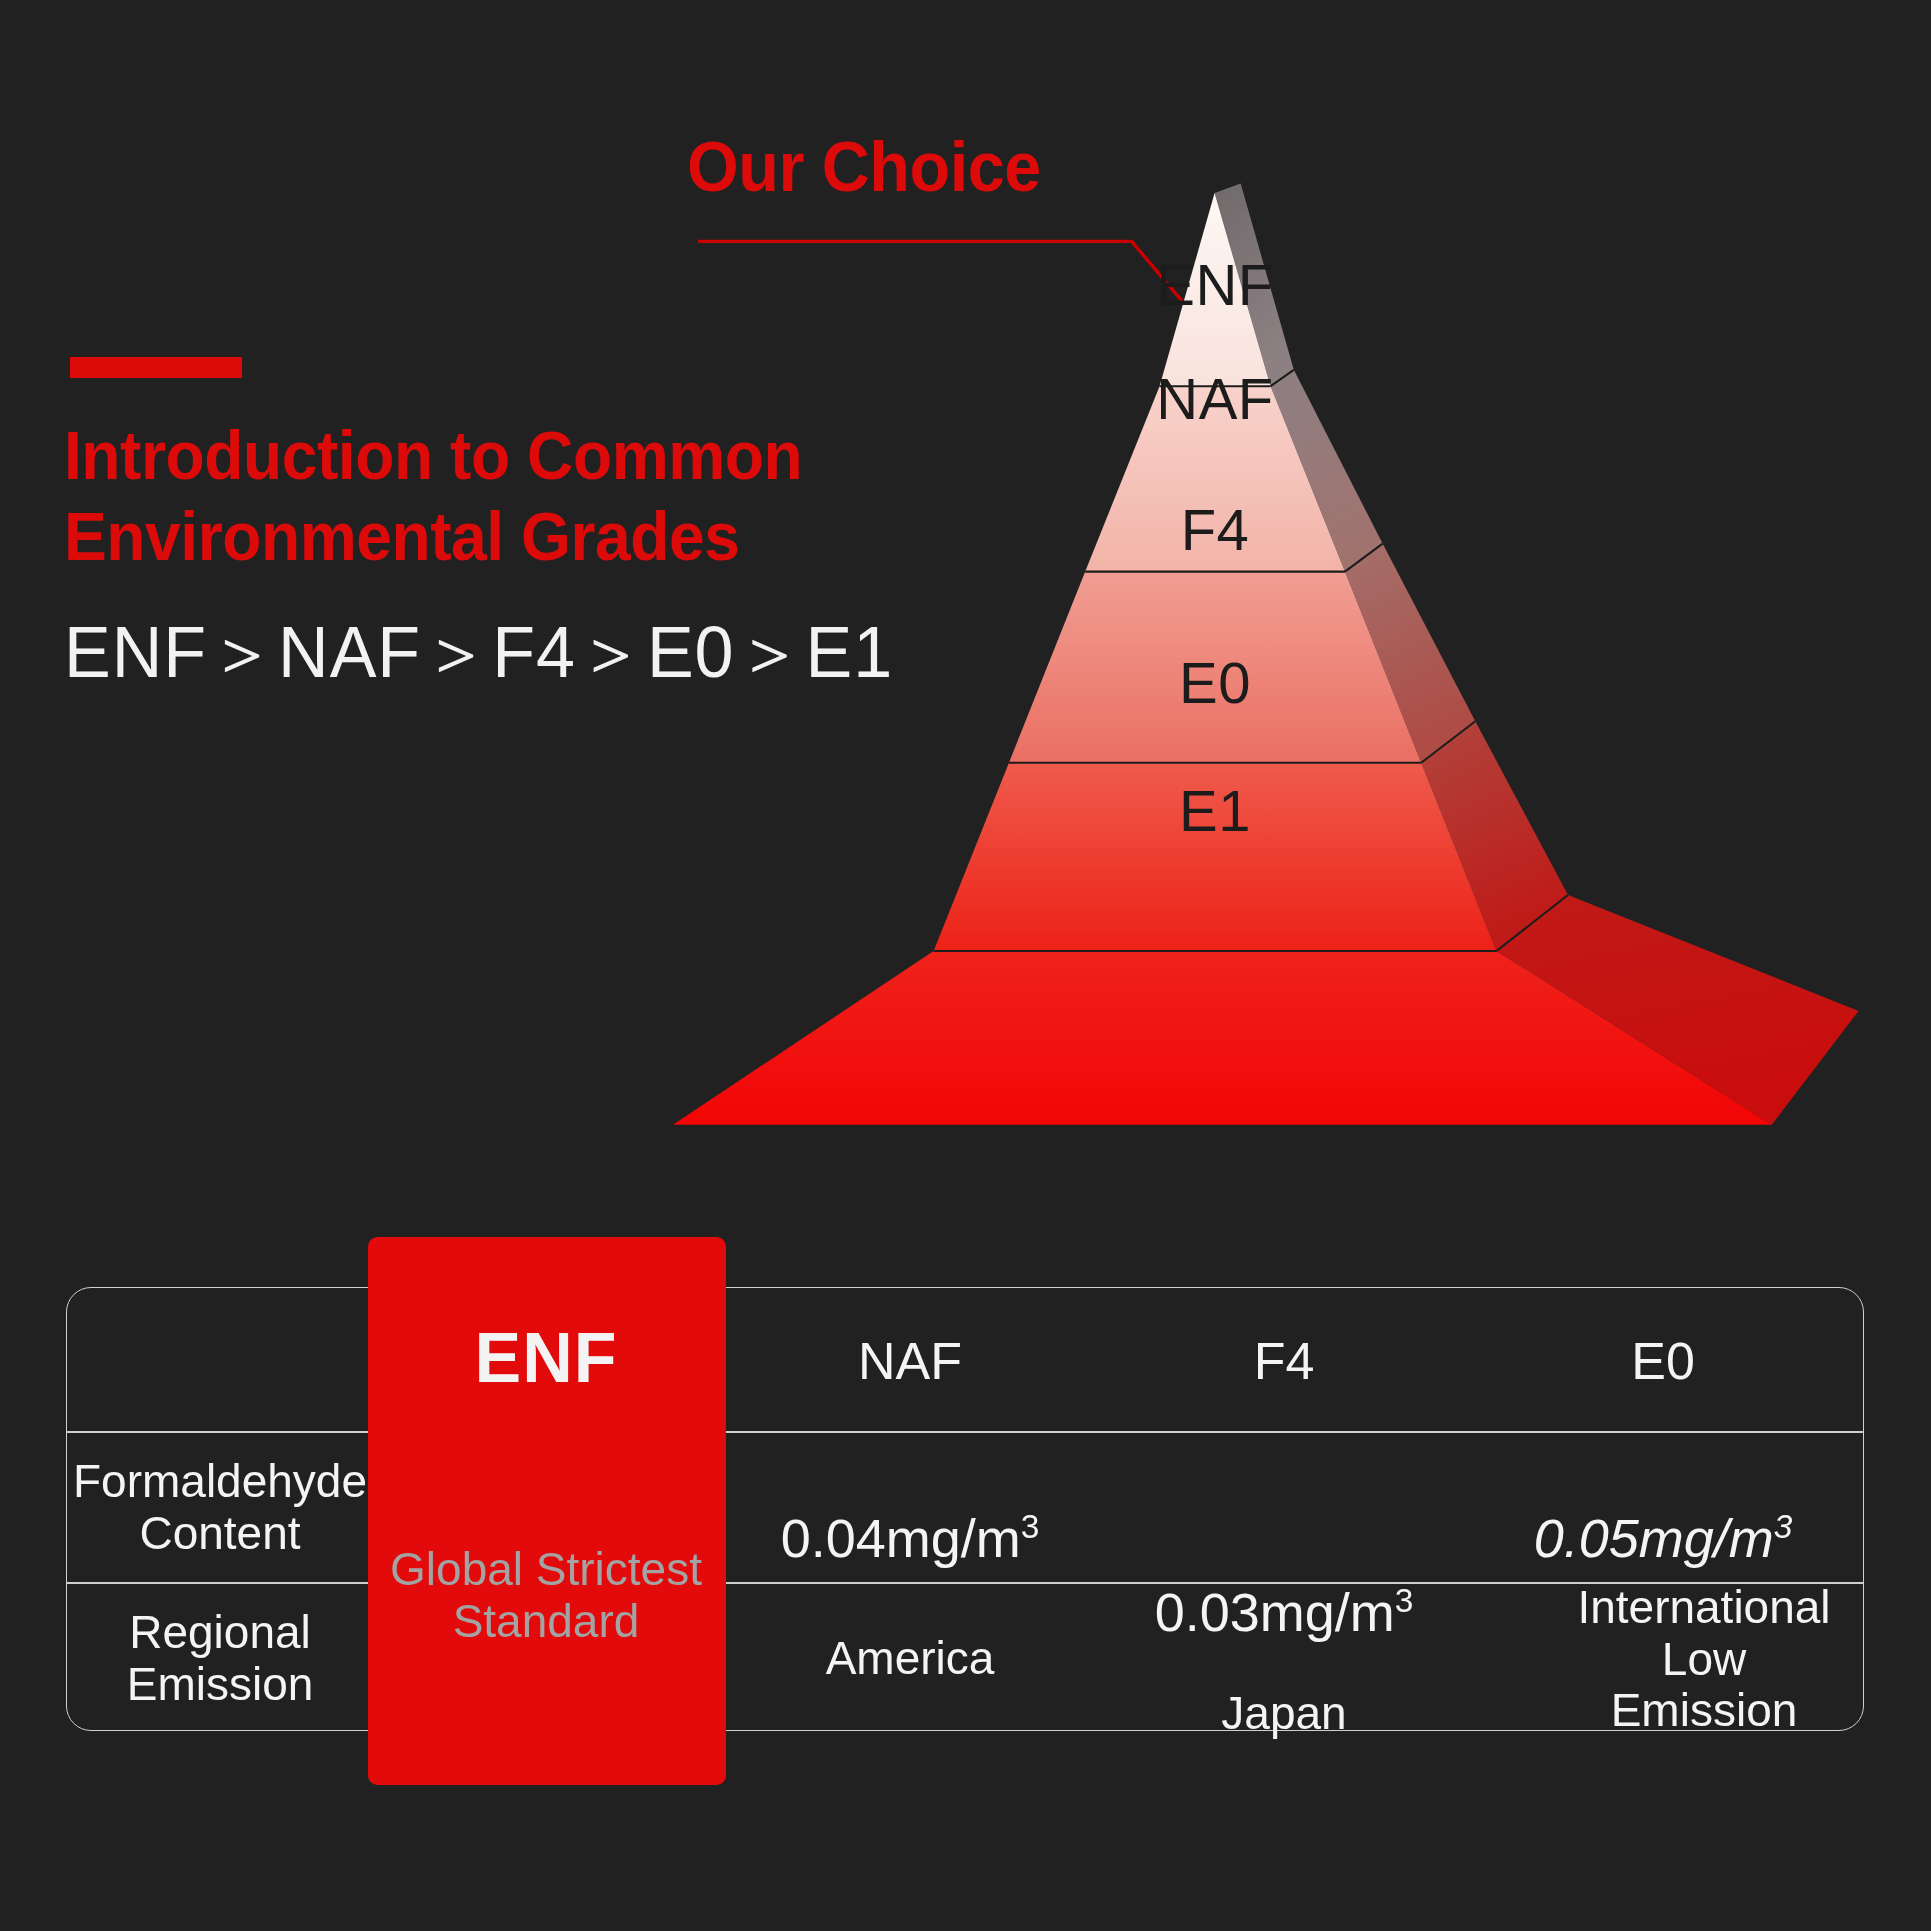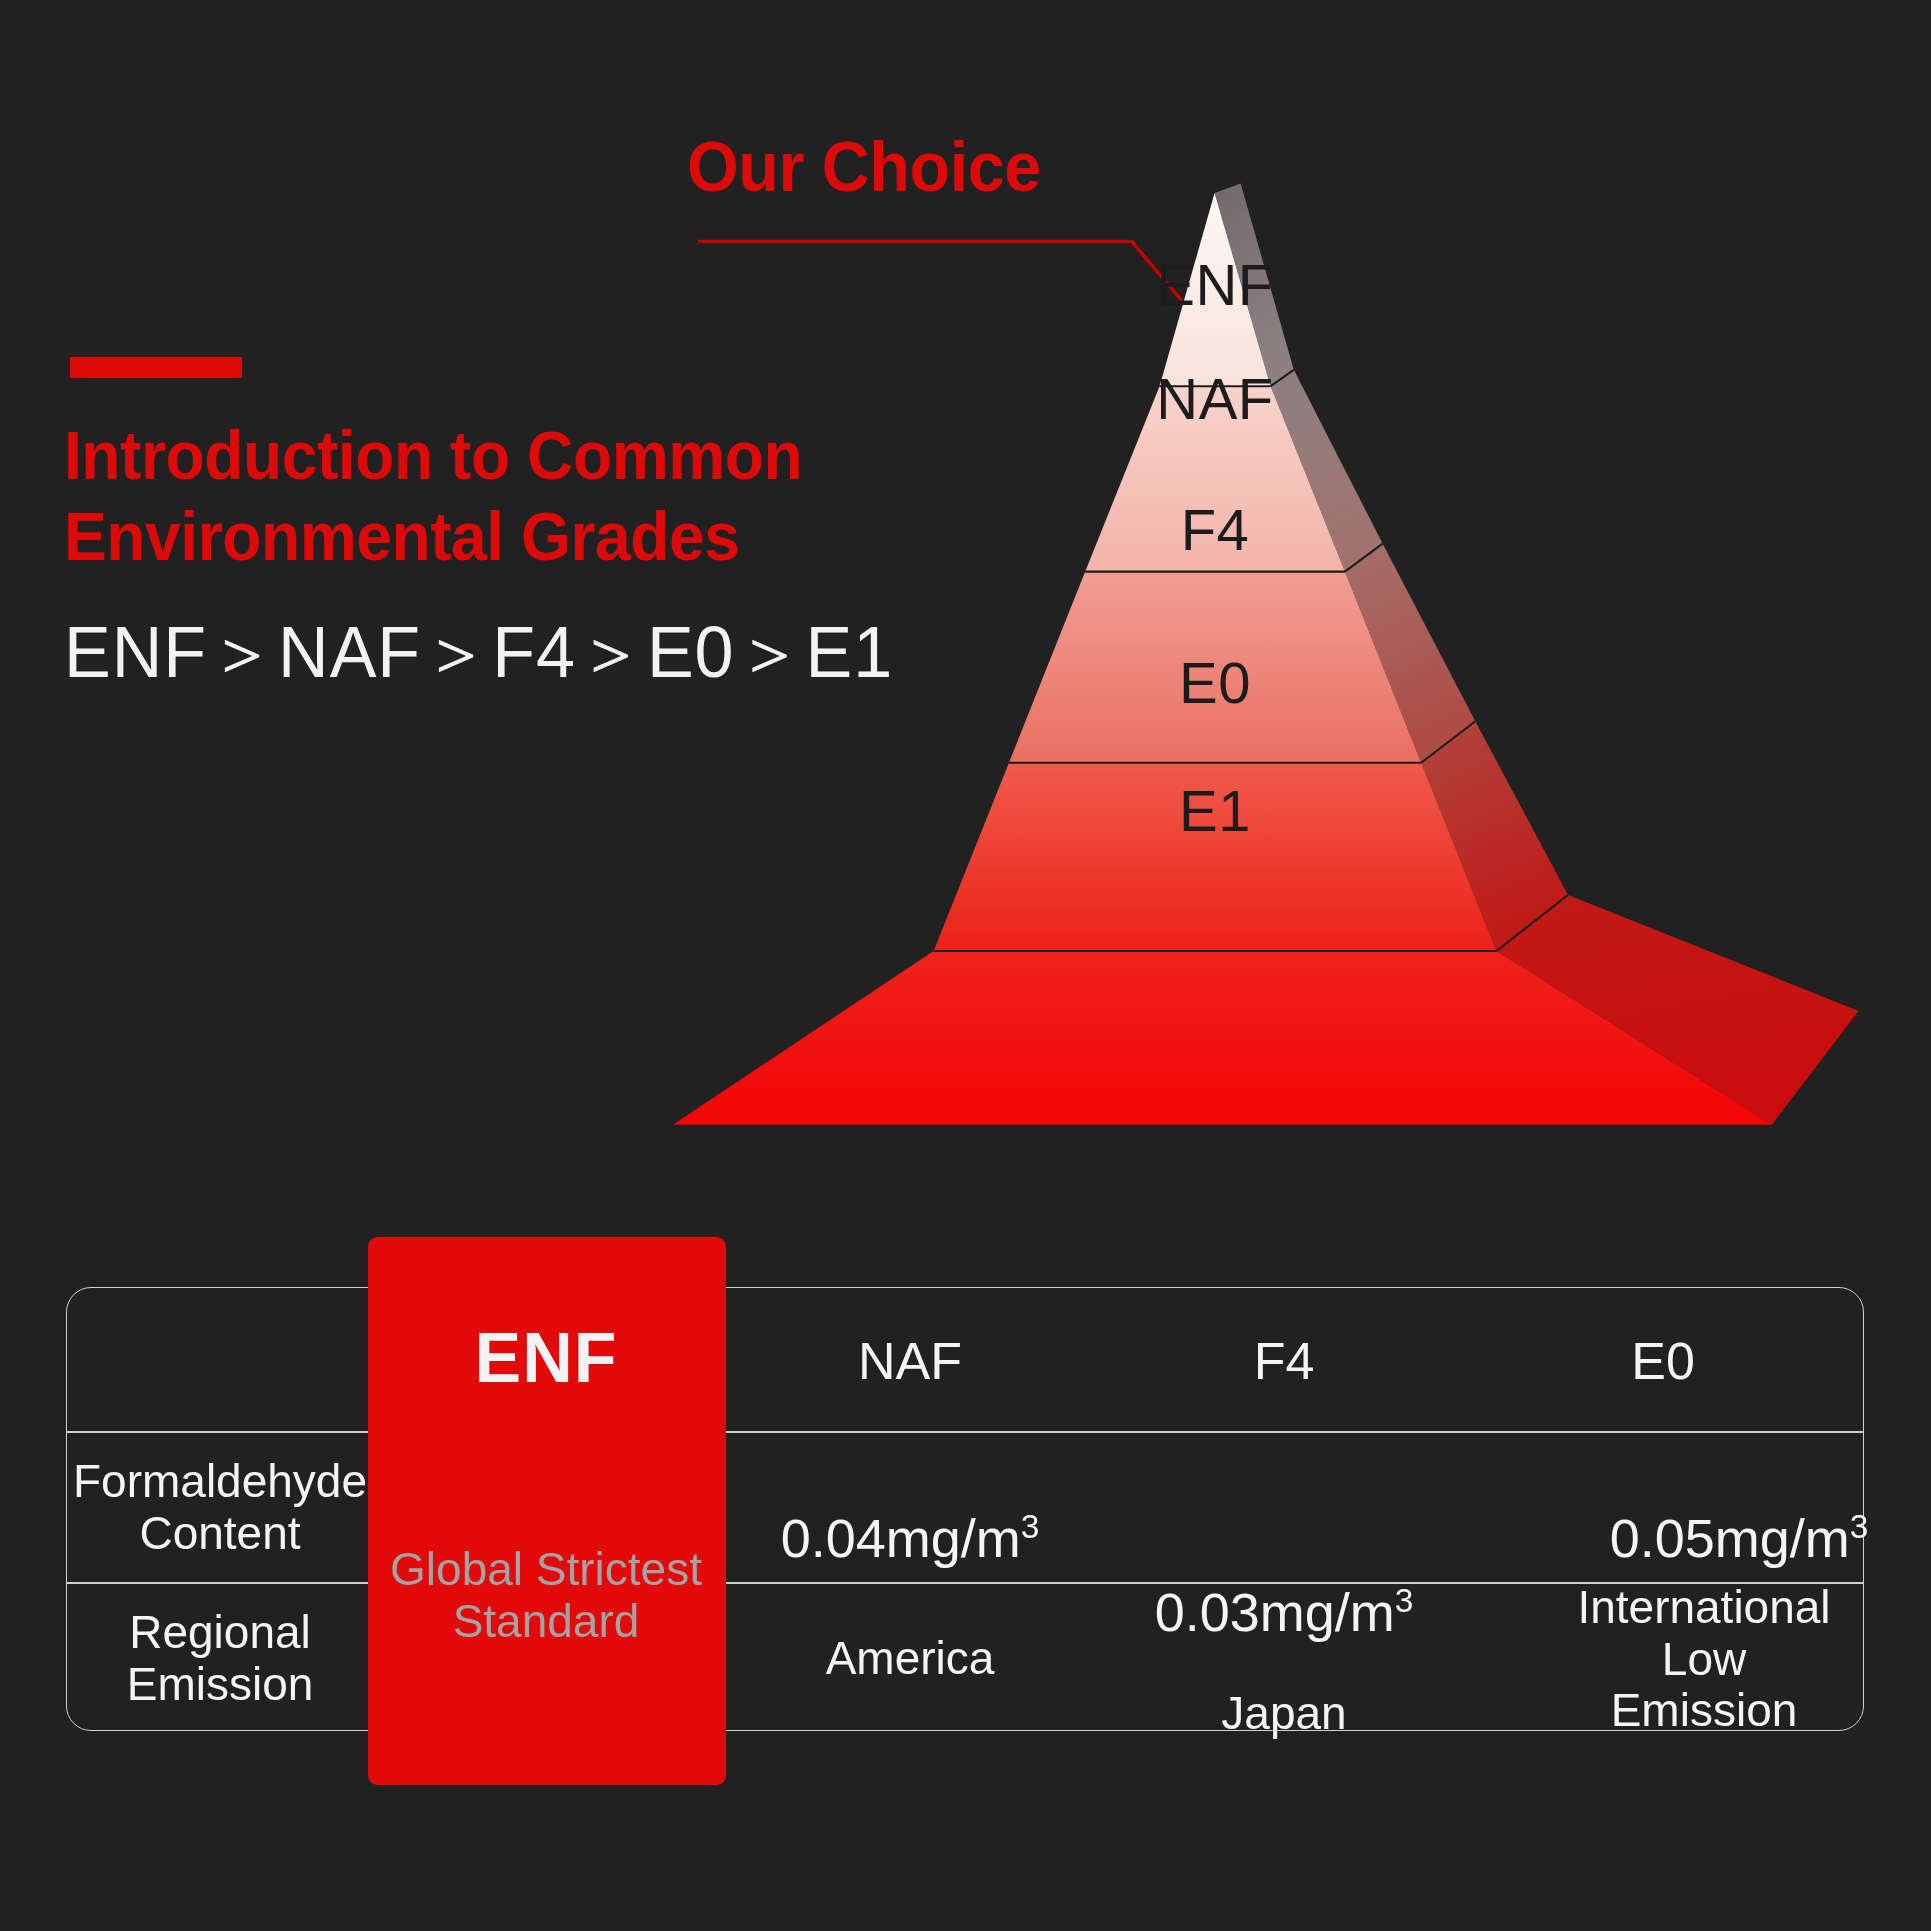--- a/index.html
+++ b/index.html
@@ -224,21 +224,21 @@
 
   <div class="cell cell-rowhdr" style="left:220px; top:1508px;">Formaldehyde
 Content</div>
 
   <div class="cell cell-val" style="left:910px; top:1508px;">
     <span>0.04mg/m</span><span class="sup">3</span>
   </div>
   <div class="cell cell-val" style="left:1284px; top:1582px;">
     <span>0.03mg/m</span><span class="sup">3</span>
   </div>
-  <div class="cell cell-val" style="left:1739px; top:1508px;">
+  <div class="cell cell-val" style="left:1663px; top:1508px;font-style:italic;">
     <span>0.05mg/m</span><span class="sup">3</span>
   </div>
 
   <div class="cell cell-rowhdr" style="left:220px; top:1659px;">Regional
 Emission</div>
 
   <div class="cell cell-reg" style="left:546px; top:1596px; color:#a3a3a3;">Global Strictest
 Standard</div>
   <div class="cell cell-reg" style="left:910px; top:1659px;">America</div>
   <div class="cell cell-reg" style="left:1284px; top:1714px;">Japan</div>

